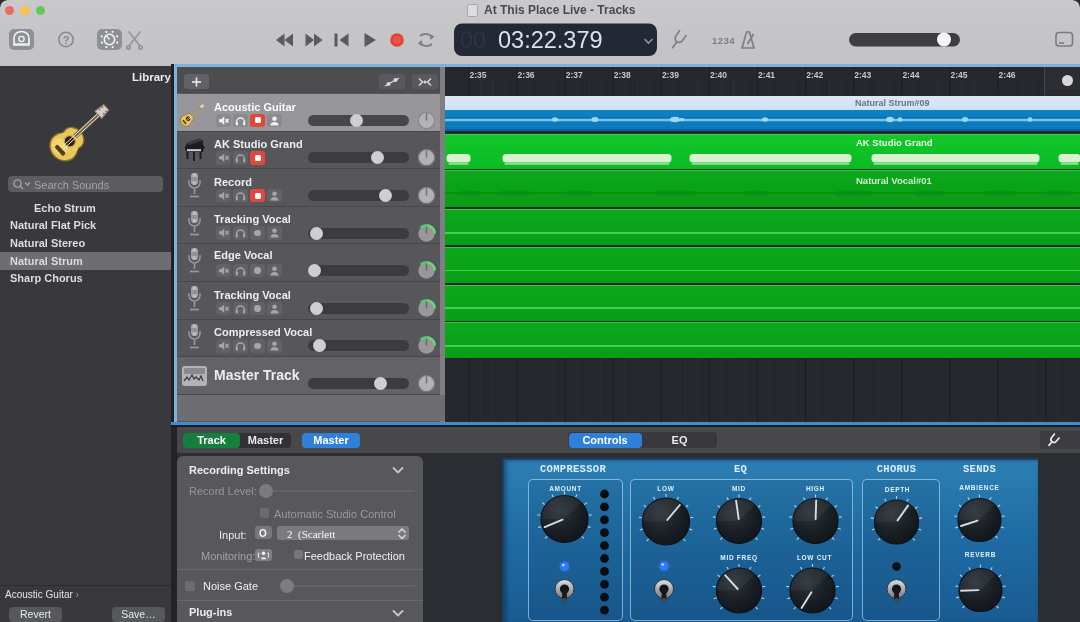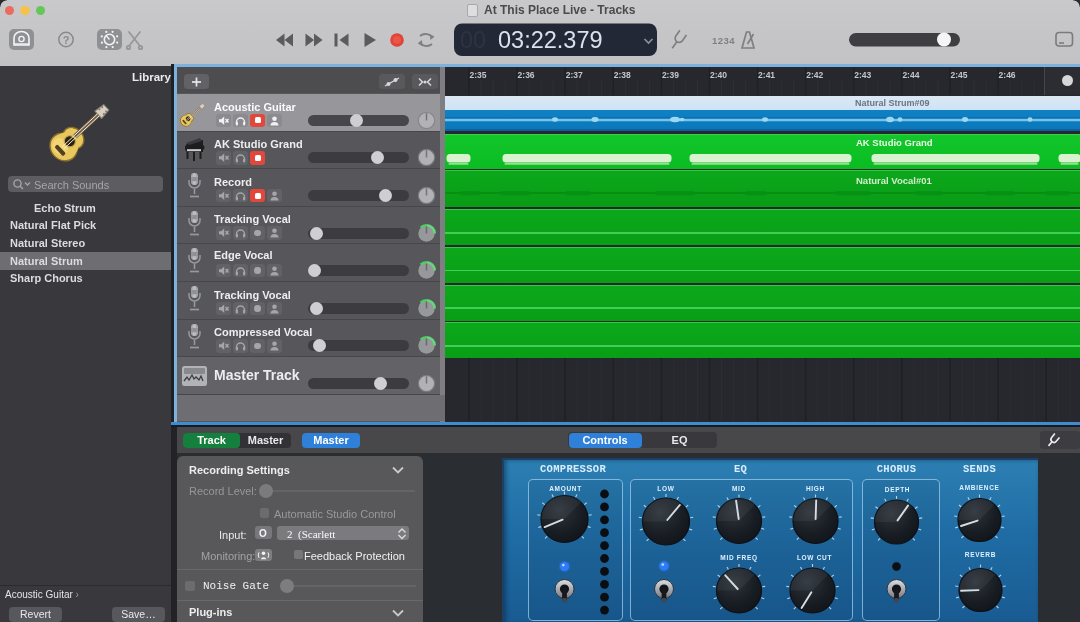--- a/index.html
+++ b/index.html
@@ -651,21 +651,21 @@
 <div class="abs" style="left:254.5px;top:548.5px;width:17px;height:12.5px;border-radius:3px;background:#7e7e82;"></div>
 <svg class="abs" style="left:254.5px;top:548.5px;" width="17" height="12.5" viewBox="0 0 17 12.5">
     <circle cx="8.5" cy="4.2" r="1.8" fill="#f4f4f6"></circle>
     <path d="M5.8 10.2 a2.9 2.7 0 0 1 5.6 0 z" fill="#f4f4f6"></path>
     <path d="M4 3.4 a5.3 5.3 0 0 0 0 5.4 M13 3.4 a5.3 5.3 0 0 1 0 5.4" stroke="#f4f4f6" stroke-width="1" fill="none"></path>
   </svg>
 <div class="abs" style="left:294px;top:549.5px;width:9px;height:9px;border-radius:2px;background:#77777b;"></div>
 <div class="abs" style="left:304px;top:550px;font-size:11px;color:#f0f0f2;">Feedback Protection</div>
 <div class="abs" style="left:177px;top:568.5px;width:246px;height:1px;background:#69696c;"></div>
 <div class="abs" style="left:184.5px;top:580.5px;width:10px;height:10px;border-radius:2px;background:#6c6c70;"></div>
-<div class="abs" style="left:203px;top:580px;font-size:11px;color:#f0f0f2;font-family:Liberation Mono, monospace;">Noise Gate</div>
+<div class="abs" style="left:203px;top:580px;font-size:11px;color:#f0f0f2;">Noise Gate</div>
 <div class="abs" style="left:293px;top:584.5px;width:123px;height:2.5px;background:#646468;border-radius:1px;"></div>
 <div class="abs" style="left:279.5px;top:578.5px;width:14.5px;height:14.5px;border-radius:50%;background:#7d7d81;"></div>
 <div class="abs" style="left:177px;top:600px;width:246px;height:1px;background:#69696c;"></div>
 <div class="abs b" style="left:189px;top:606px;font-size:11px;color:#ededef;">Plug-ins</div>
 <svg class="abs" style="left:391px;top:607.5px;" width="14" height="10">
     <path d="M2 2.5 l5 5 5-5" stroke="#cacacd" stroke-width="1.8" fill="none"></path>
   </svg>
 <div class="abs" style="left:502px;top:457.5px;width:534px;height:164.5px;background:linear-gradient(180deg,#2c7fb3 0%,#1f6ca4 45%,#195b92 100%);border-top:2px solid #1c4168;border-left:2px solid #1c4168;box-shadow:inset 2px 0 4px rgba(10,30,60,0.5);"></div>
 <div class="abs" style="left:503px;top:462.5px;width:140px;text-align:center;font-family:'Liberation Mono',monospace;font-weight:bold;font-size:10.5px;letter-spacing:0.3px;color:#d8edfd;">COMPRESSOR</div>
 <div class="abs" style="left:670.5px;top:462.5px;width:140px;text-align:center;font-family:'Liberation Mono',monospace;font-weight:bold;font-size:10.5px;letter-spacing:0.3px;color:#d8edfd;">EQ</div>

